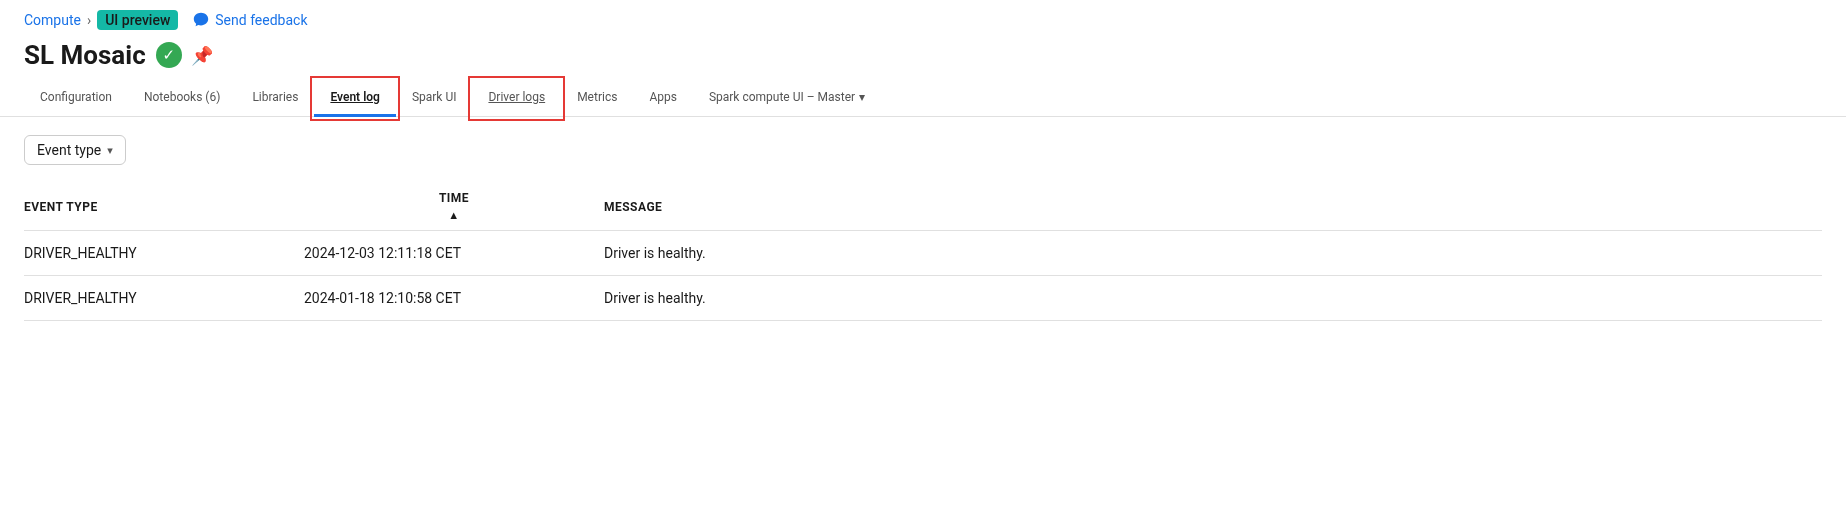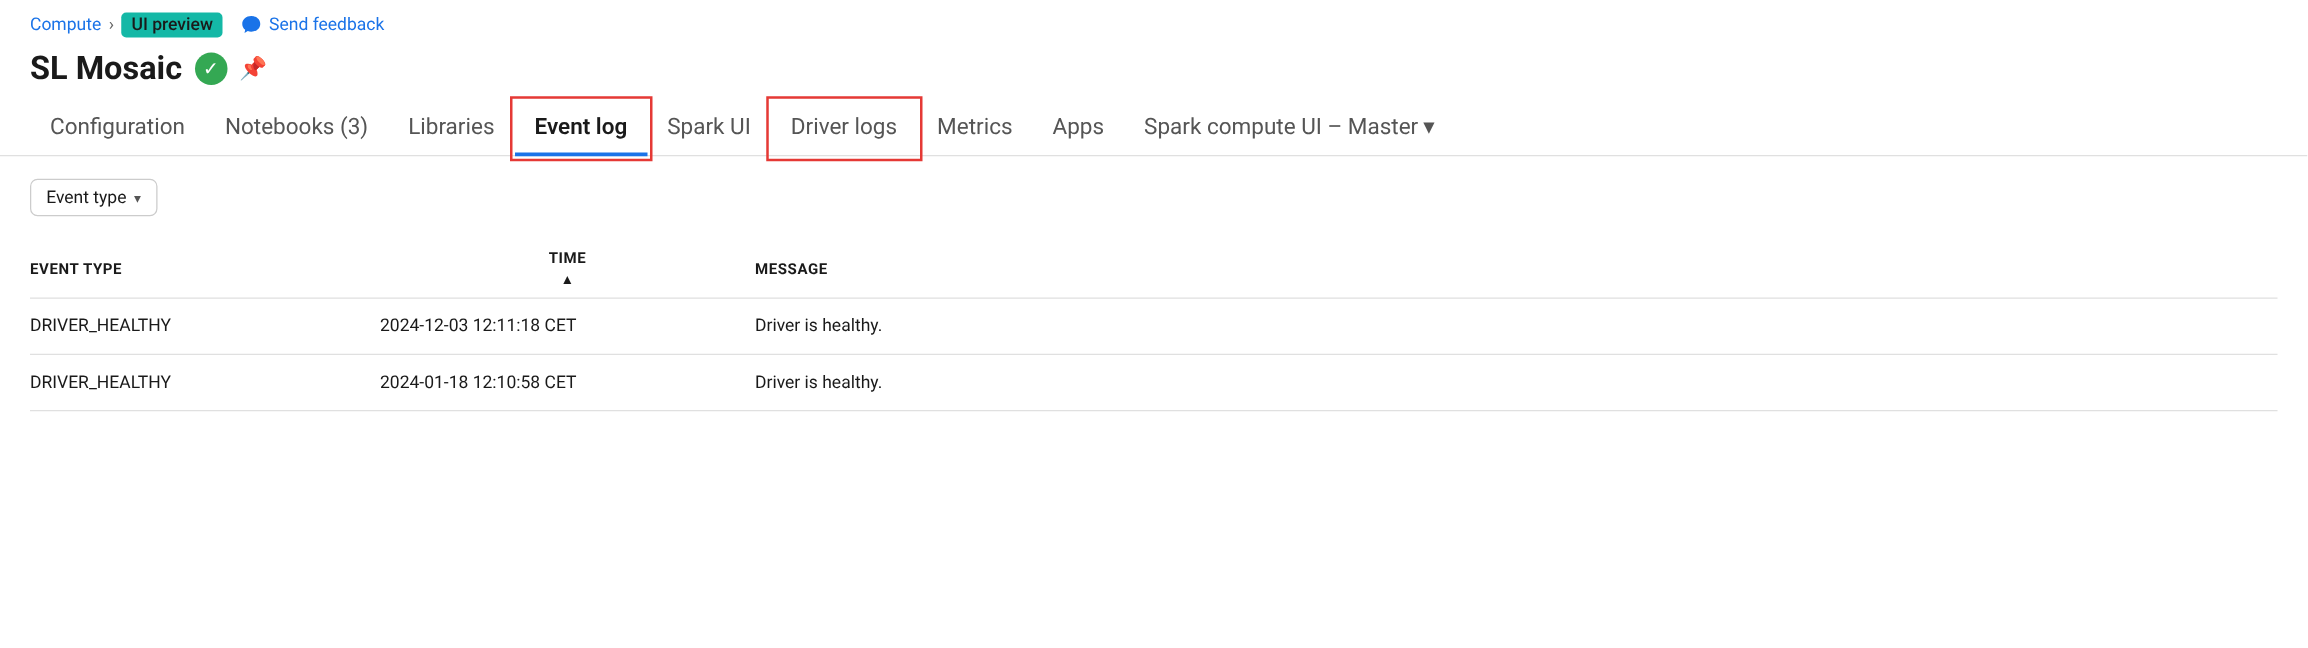--- a/index.html
+++ b/index.html
@@ -76,36 +76,37 @@
     .tabs-bar {
       display: flex;
       align-items: flex-end;
       padding: 0 24px;
       border-bottom: 1px solid #e0e0e0;
       margin-top: 10px;
       gap: 0;
     }
     .tab {
       padding: 10px 16px;
-      font-size: 18px;
+      font-size: 12px;
       color: #555;
       cursor: pointer;
       border-bottom: 3px solid transparent;
       margin-bottom: -1px;
       white-space: nowrap;
       text-decoration: none;
     }
     .tab.active {
       color: #1a1a1a;
       font-weight: 600;
       border-bottom: 3px solid #1a73e8;
     }
     .tab-highlighted {
       outline: 2.5px solid #e53935;
       outline-offset: 2px;
+      text-decoration: underline;
     }
     .tab-dropdown {
       display: flex;
       align-items: flex-end;
       gap: 4px;
     }
     .content-area {
       padding: 18px 24px;
     }
     .filter-row {
@@ -176,21 +177,21 @@
 </div>
 
 <div class="page-header">
   <h1 class="page-title">SL Mosaic</h1>
   <span class="status-icon">✓</span>
   <span class="pin-icon" style="transform:none; font-size:18px; color:#999;">📌</span>
 </div>
 
 <div class="tabs-bar">
   <a class="tab">Configuration</a>
-  <a class="tab">Notebooks (3)</a>
+  <a class="tab">Notebooks (6)</a>
   <a class="tab">Libraries</a>
   <a class="tab active tab-highlighted">Event log</a>
   <a class="tab">Spark UI</a>
   <a class="tab tab-highlighted">Driver logs</a>
   <a class="tab">Metrics</a>
   <a class="tab">Apps</a>
   <a class="tab tab-dropdown">
     <span>Spark compute UI – Master</span>
     <span>▾</span>
   </a>

